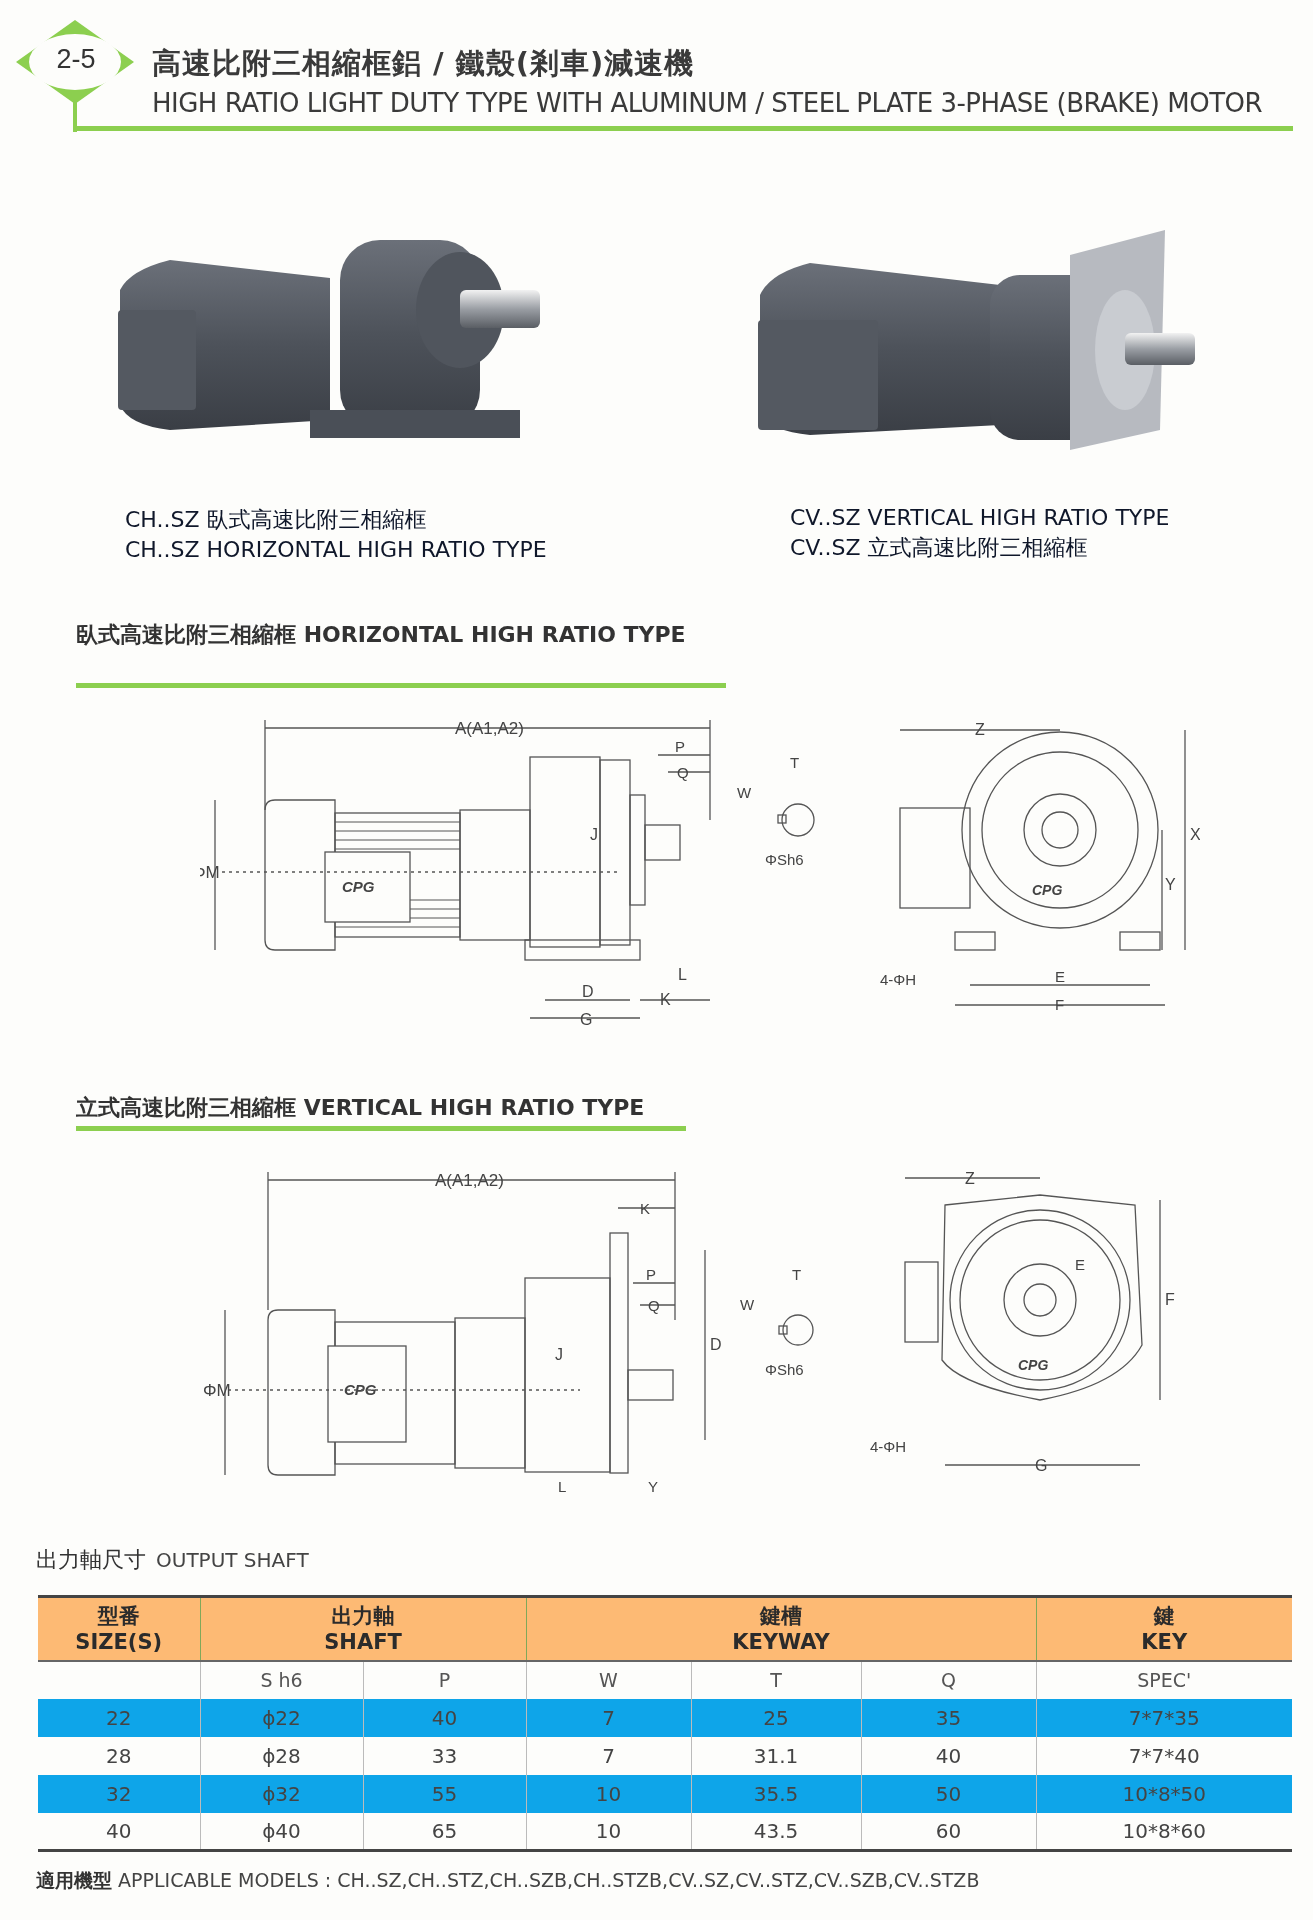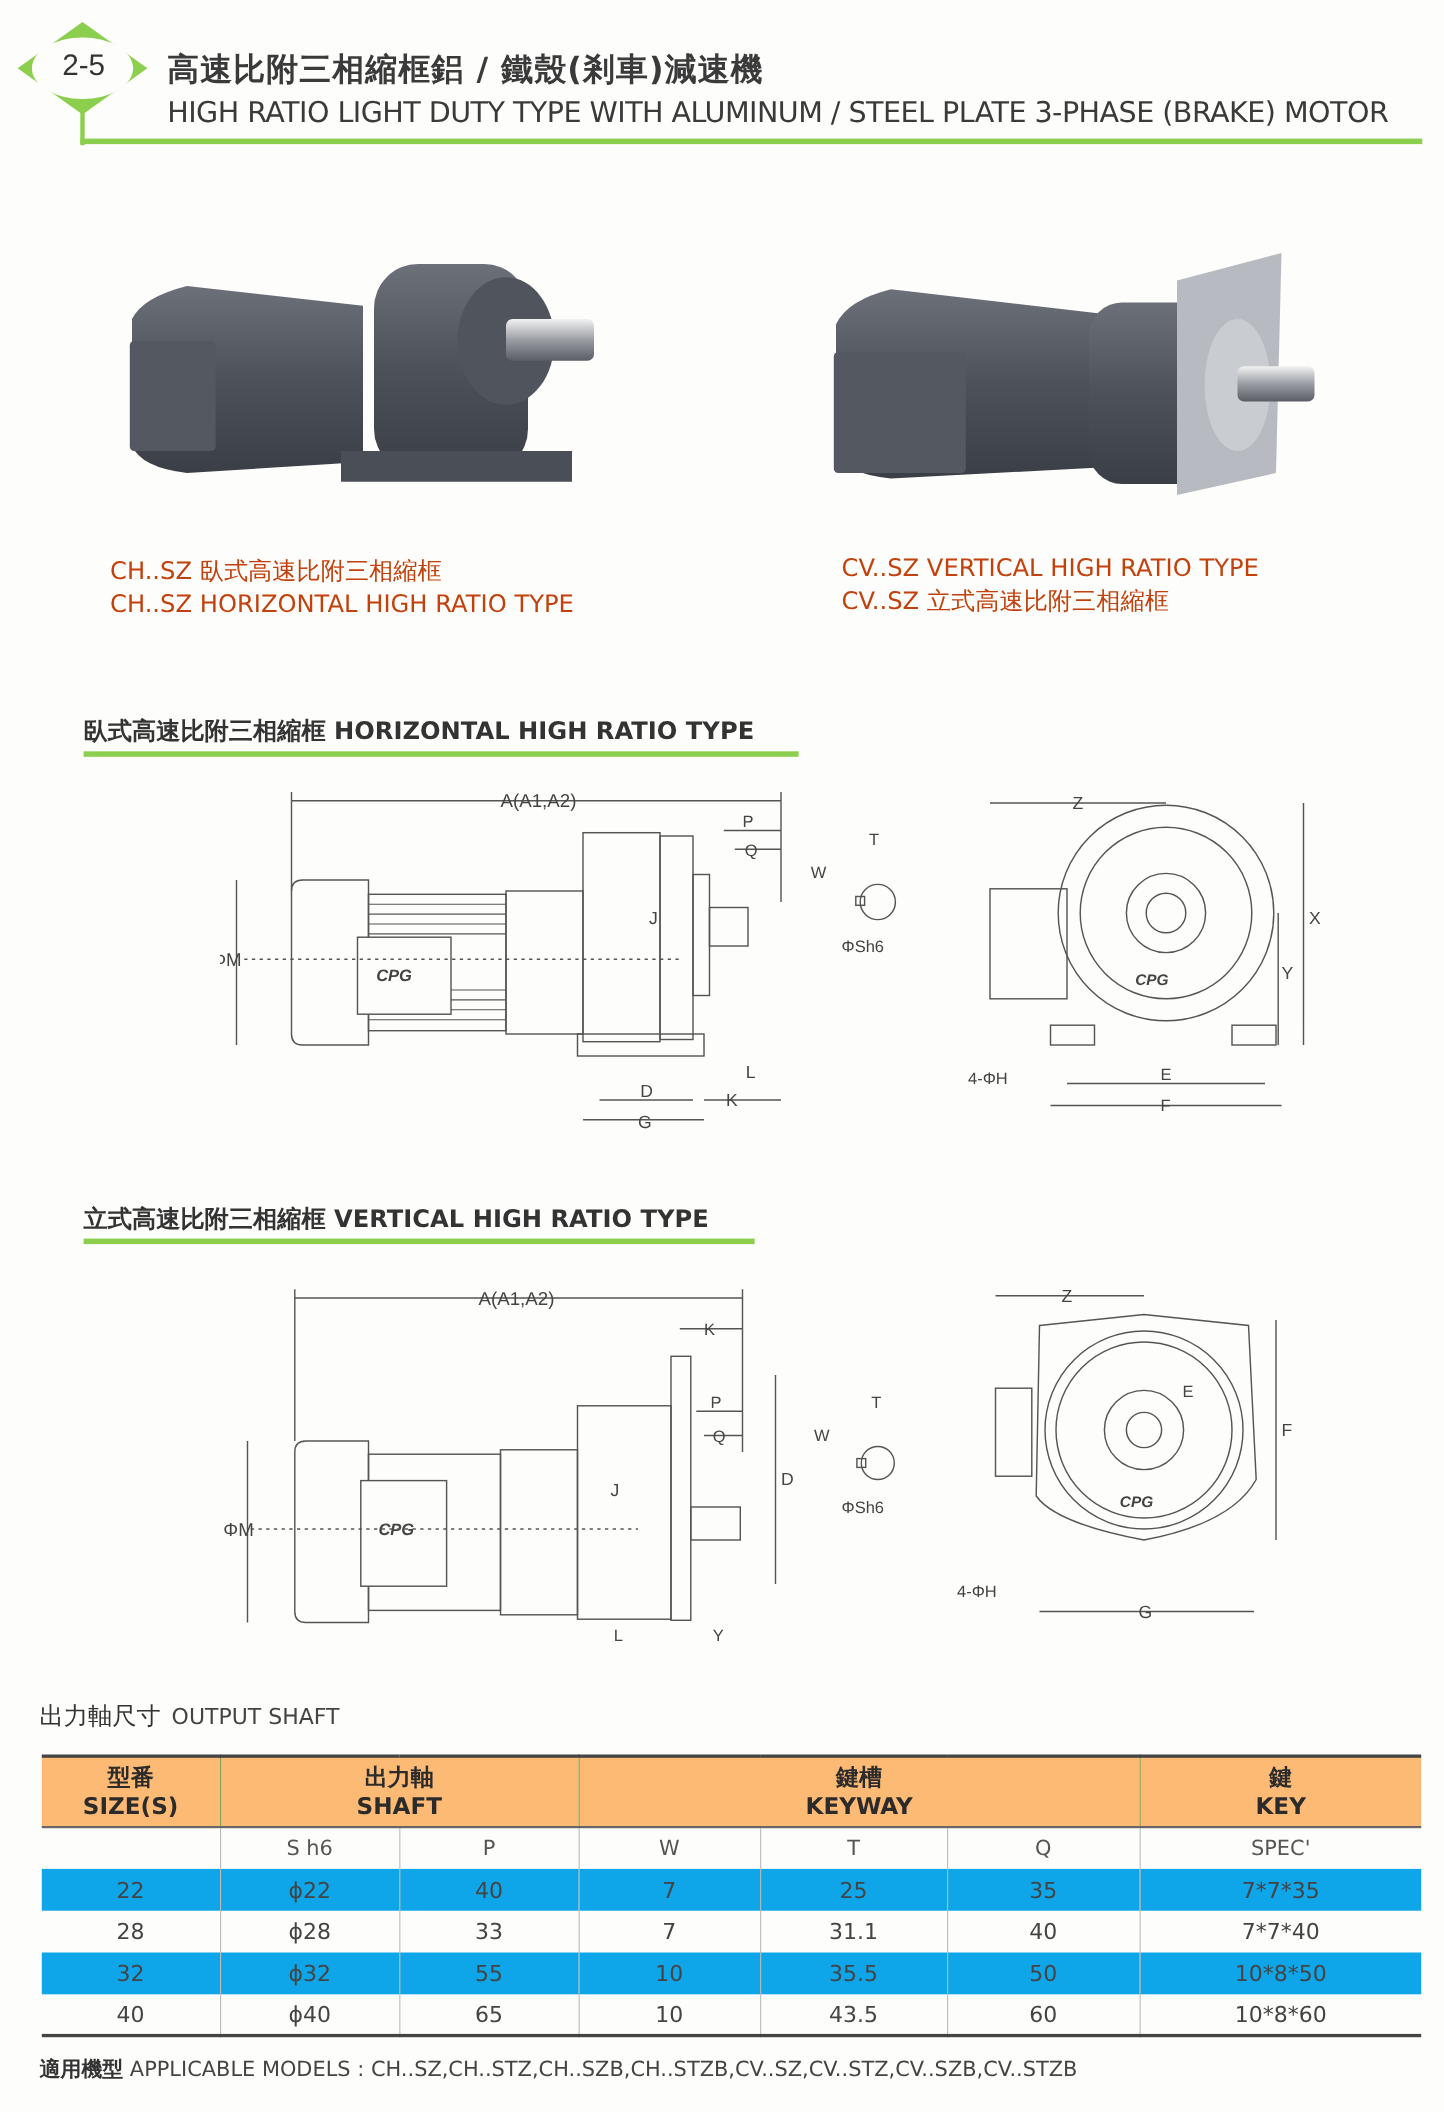--- a/index.html
+++ b/index.html
@@ -12,21 +12,21 @@
   .badge { left: 14px; top: 18px; width: 122px; height: 88px; }
   .badge svg { width: 100%; height: 100%; }
   .badge-num { left: 40px; top: 44px; width: 72px; text-align: center; font-size: 27px; color: #333; font-family: "Liberation Sans", sans-serif; }
   .hdr-line-v { left: 73px; top: 100px; width: 4px; height: 32px; background: #8ccf4f; }
   .hdr-line-h { left: 73px; top: 126px; width: 1220px; height: 5px; background: #8ccf4f; }
   .title-zh { left: 152px; top: 44px; font-size: 29px; font-weight: bold; color: #3a3a3a; letter-spacing: 1px; }
   .title-en { left: 152px; top: 88px; font-size: 26px; color: #3a3a3a; letter-spacing: -0.5px; }
 
   
   .photo { background: #fdfdfb; }
-  .caption { font-size: 22px; color: #c2410c; line-height: 30px; }
+  .caption { font-size: 22px; color: #0f172a; line-height: 30px; margin-left: 25px; }
 
   
   .sec-title { font-size: 22px; color: #333; font-weight: bold; }
   .sec-line { height: 5px; background: #8ccf4f; }
 
   .diag svg text { font-family: "Liberation Sans", sans-serif; fill: #444; }
 
   
   .out-title { left: 36px; top: 1545px; font-size: 22px; color: #333; }
   .out-title span.en { font-size: 20px; color: #444; margin-left: 10px; }
@@ -92,21 +92,21 @@
 
 <div class="abs caption" style="left:100px;top:505px;">
   <div>CH..SZ 臥式高速比附三相縮框</div>
   <div>CH..SZ HORIZONTAL HIGH RATIO TYPE</div>
 </div>
 <div class="abs caption" style="left:765px;top:503px;">
   <div>CV..SZ VERTICAL HIGH RATIO TYPE</div>
   <div>CV..SZ 立式高速比附三相縮框</div>
 </div>
 
-<div class="abs sec-title" style="left:76px;top:650px;">臥式高速比附三相縮框 HORIZONTAL HIGH RATIO TYPE</div>
+<div class="abs sec-title" style="left:76px;top:620px;">臥式高速比附三相縮框 HORIZONTAL HIGH RATIO TYPE</div>
 <div class="abs sec-line" style="left:76px;top:683px;width:650px;"></div>
 
 <div class="abs diag" style="left:200px;top:700px;width:1000px;height:330px;">
   <svg width="1000" height="330" viewBox="0 0 1000 330" fill="none" stroke="#555" stroke-width="1.3">
 
     <line x1="65" y1="28" x2="510" y2="28"></line>
     <line x1="65" y1="20" x2="65" y2="110"></line>
     <line x1="510" y1="20" x2="510" y2="120"></line>
     <text x="255" y="34" font-size="17" stroke="none">A(A1,A2)</text>
 

